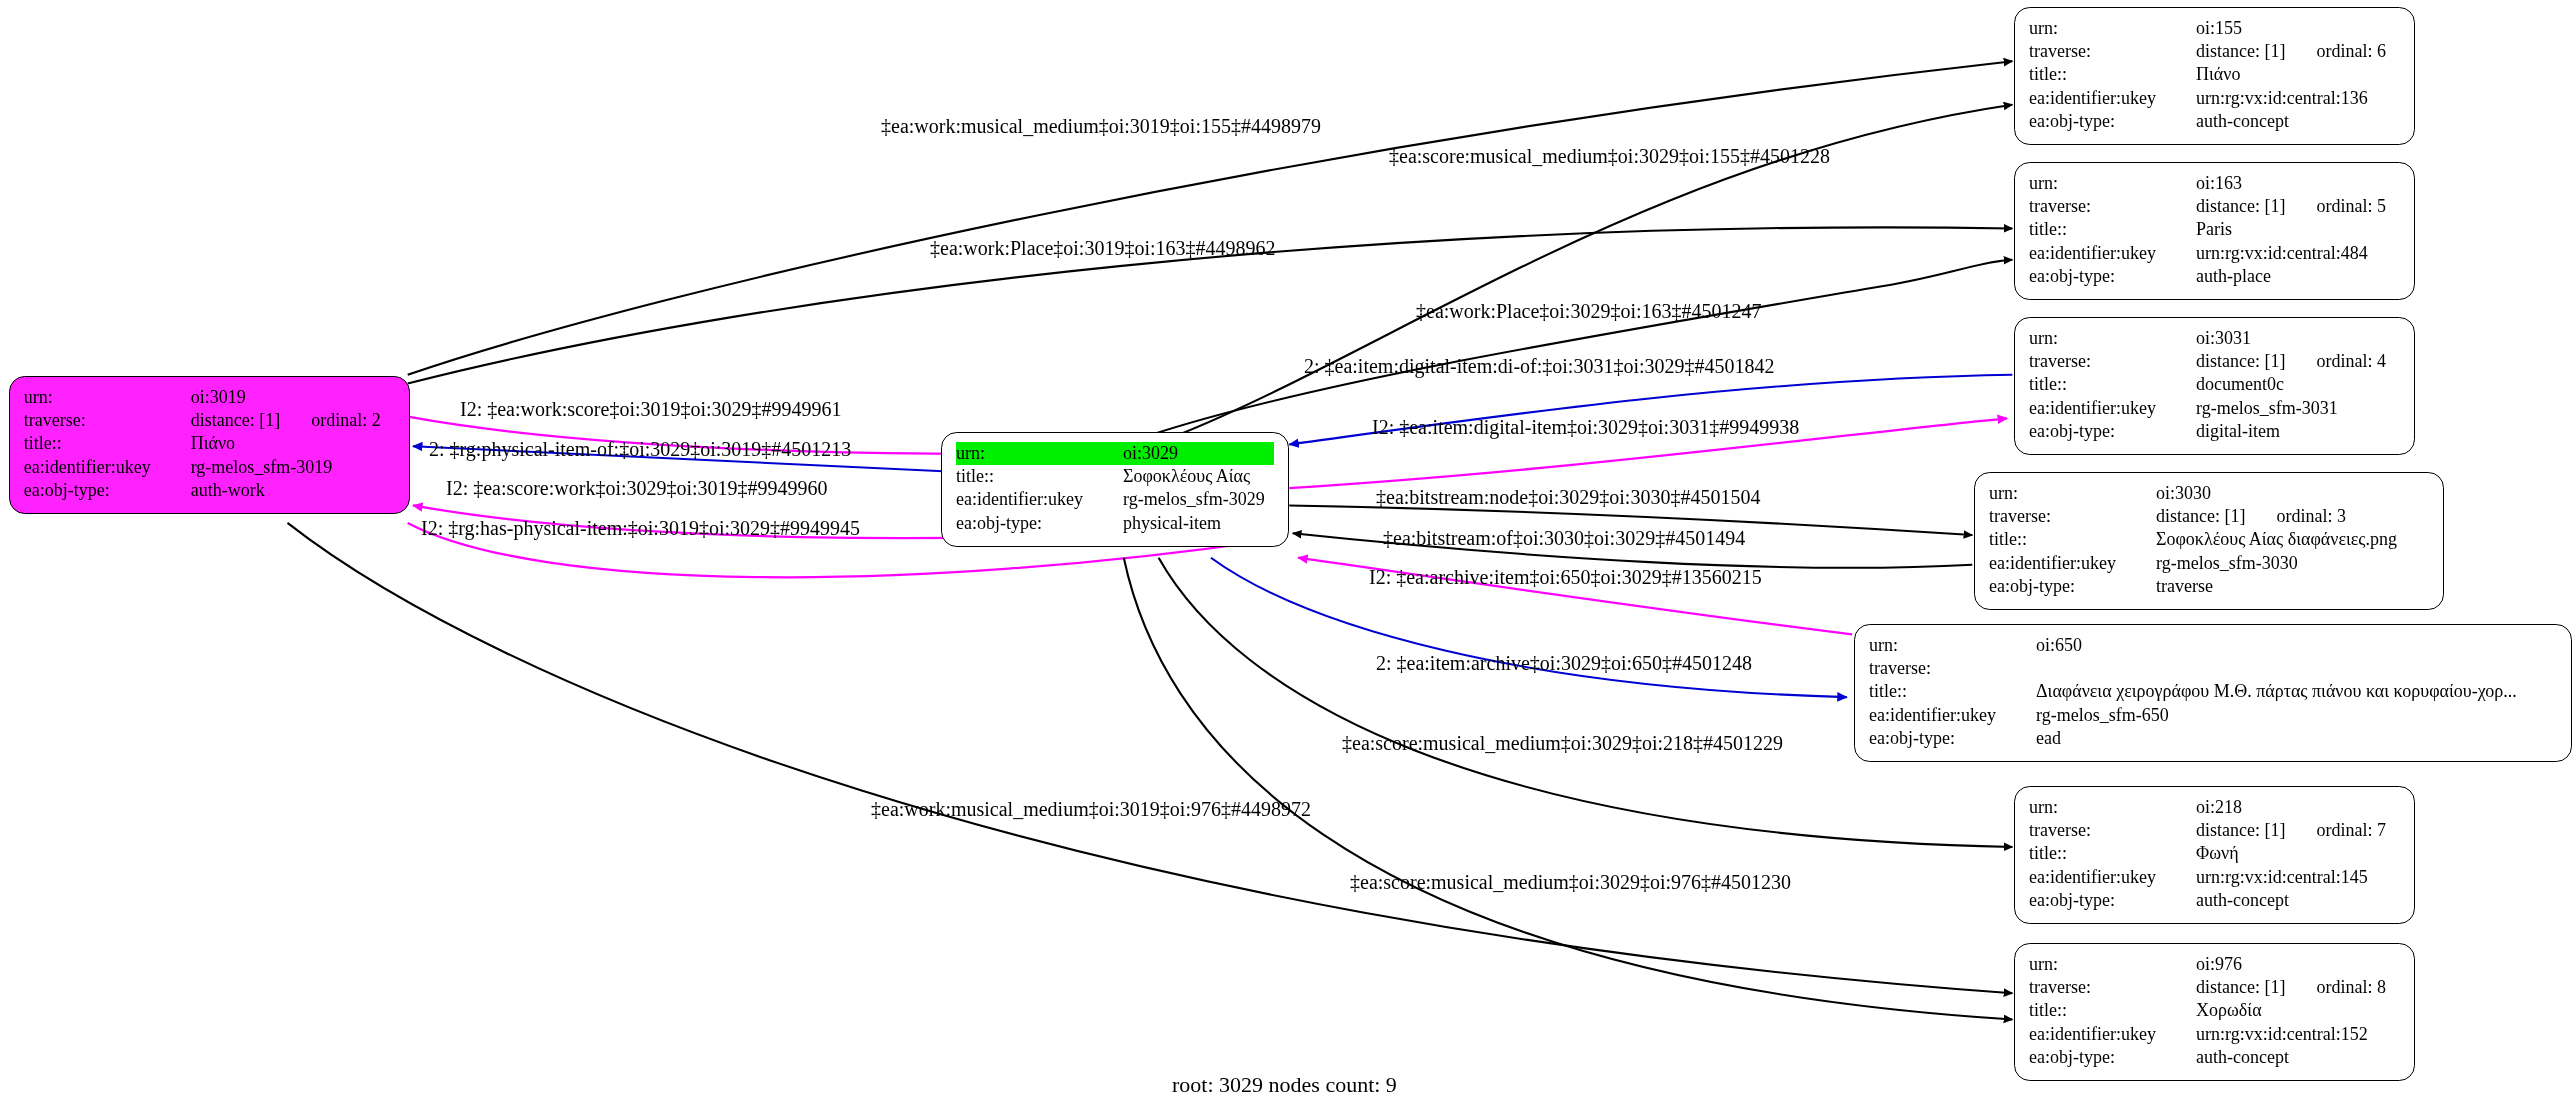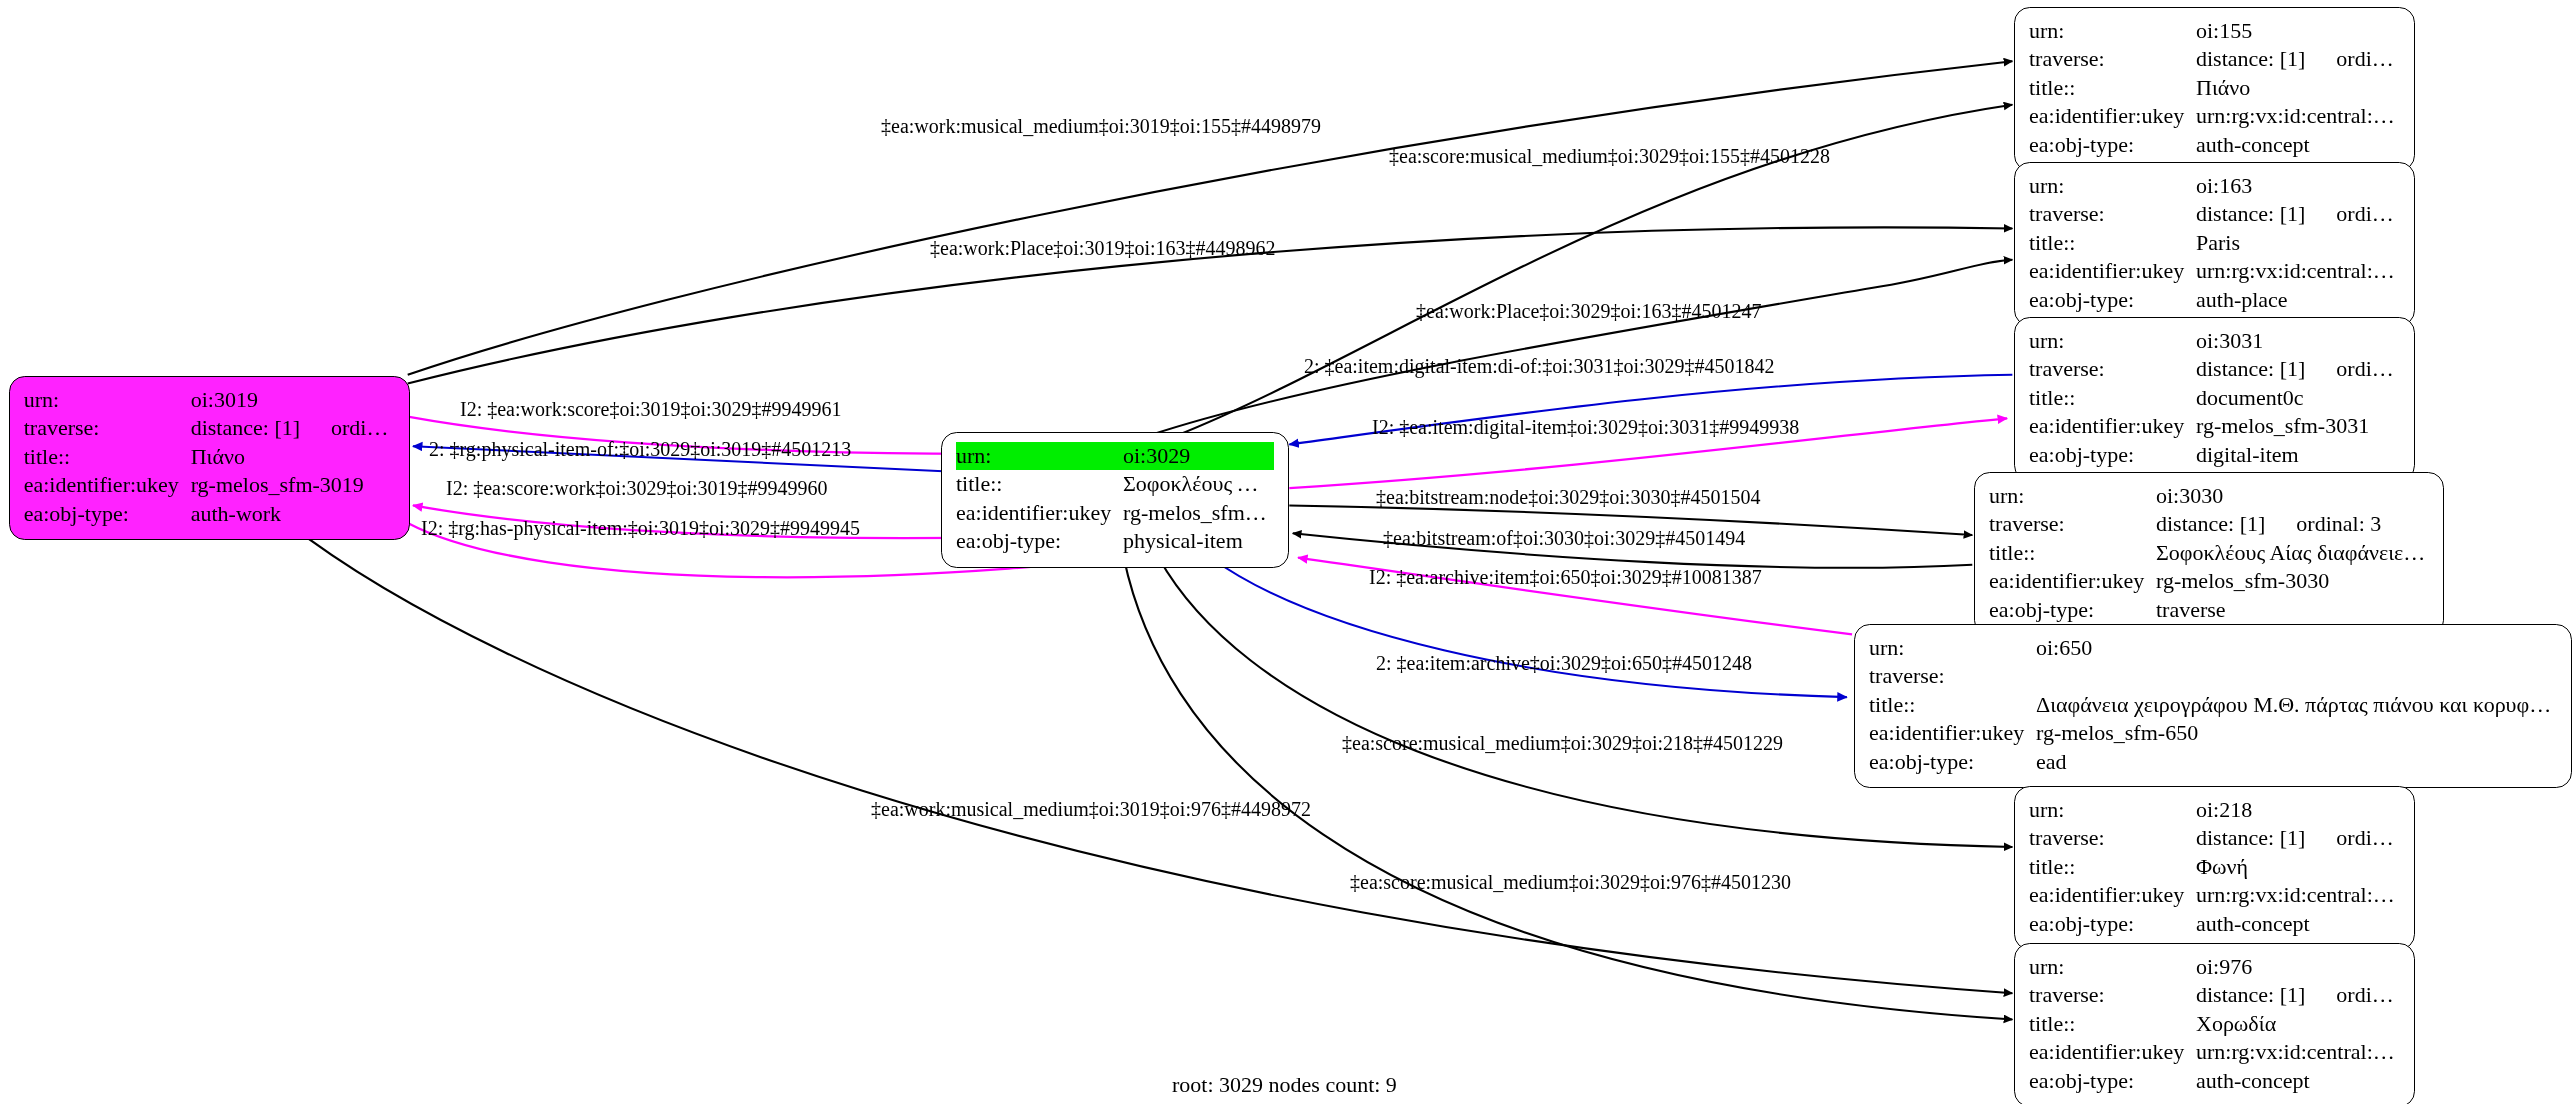--- a/index.html
+++ b/index.html
@@ -26,21 +26,21 @@
     border: 1.7px solid #000000;
     border-radius: 15.7px;
     background: #ffffff;
     padding: 8.7px 14px 10.5px 14px;
   }
   .node-box.magenta { background: #ff22ff; }
   .node-row {
     display: flex;
     align-items: flex-end;
     line-height: 1.30;
-    font-size: 22px;
+    font-size: 18px;
     white-space: nowrap;
   }
   .node-key {
     flex: 0 0 auto;
     width: 167px;
     color: #000;
   }
   .node-val {
     flex: 1 1 auto;
     color: #000;
@@ -322,20 +322,20 @@
 <span class="edge-label" style="left:930px; top:237px;">‡ea:work:Place‡oi:3019‡oi:163‡#4498962</span>
 <span class="edge-label" style="left:1416px; top:300px;">‡ea:work:Place‡oi:3029‡oi:163‡#4501247</span>
 <span class="edge-label" style="left:1304px; top:355px;">2: ‡ea:item:digital-item:di-of:‡oi:3031‡oi:3029‡#4501842</span>
 <span class="edge-label" style="left:1372px; top:416px;">I2: ‡ea:item:digital-item‡oi:3029‡oi:3031‡#9949938</span>
 <span class="edge-label" style="left:446px;  top:398px;margin-left:14px;">I2: ‡ea:work:score‡oi:3019‡oi:3029‡#9949961</span>
 <span class="edge-label" style="left:429px;  top:438px;">2: ‡rg:physical-item-of:‡oi:3029‡oi:3019‡#4501213</span>
 <span class="edge-label" style="left:446px;  top:477px;">I2: ‡ea:score:work‡oi:3029‡oi:3019‡#9949960</span>
 <span class="edge-label" style="left:421px;  top:517px;">I2: ‡rg:has-physical-item:‡oi:3019‡oi:3029‡#9949945</span>
 <span class="edge-label" style="left:1376px; top:486px;">‡ea:bitstream:node‡oi:3029‡oi:3030‡#4501504</span>
 <span class="edge-label" style="left:1383px; top:527px;">‡ea:bitstream:of‡oi:3030‡oi:3029‡#4501494</span>
-<span class="edge-label" style="left:1369px; top:566px;">I2: ‡ea:archive:item‡oi:650‡oi:3029‡#10081387</span>
+<span class="edge-label" style="left:1369px; top:566px;">I2: ‡ea:archive:item‡oi:650‡oi:3029‡#13560215</span>
 <span class="edge-label" style="left:1376px; top:652px;">2: ‡ea:item:archive‡oi:3029‡oi:650‡#4501248</span>
 <span class="edge-label" style="left:1342px; top:732px;">‡ea:score:musical_medium‡oi:3029‡oi:218‡#4501229</span>
 <span class="edge-label" style="left:871px; top:798px;">‡ea:work:musical_medium‡oi:3019‡oi:976‡#4498972</span>
 <span class="edge-label" style="left:1350px; top:871px;">‡ea:score:musical_medium‡oi:3029‡oi:976‡#4501230</span>
 
 <div class="caption" style="left:1172px; top:1072px;">root: 3029 nodes count: 9</div>
 
 
 </body></html>

